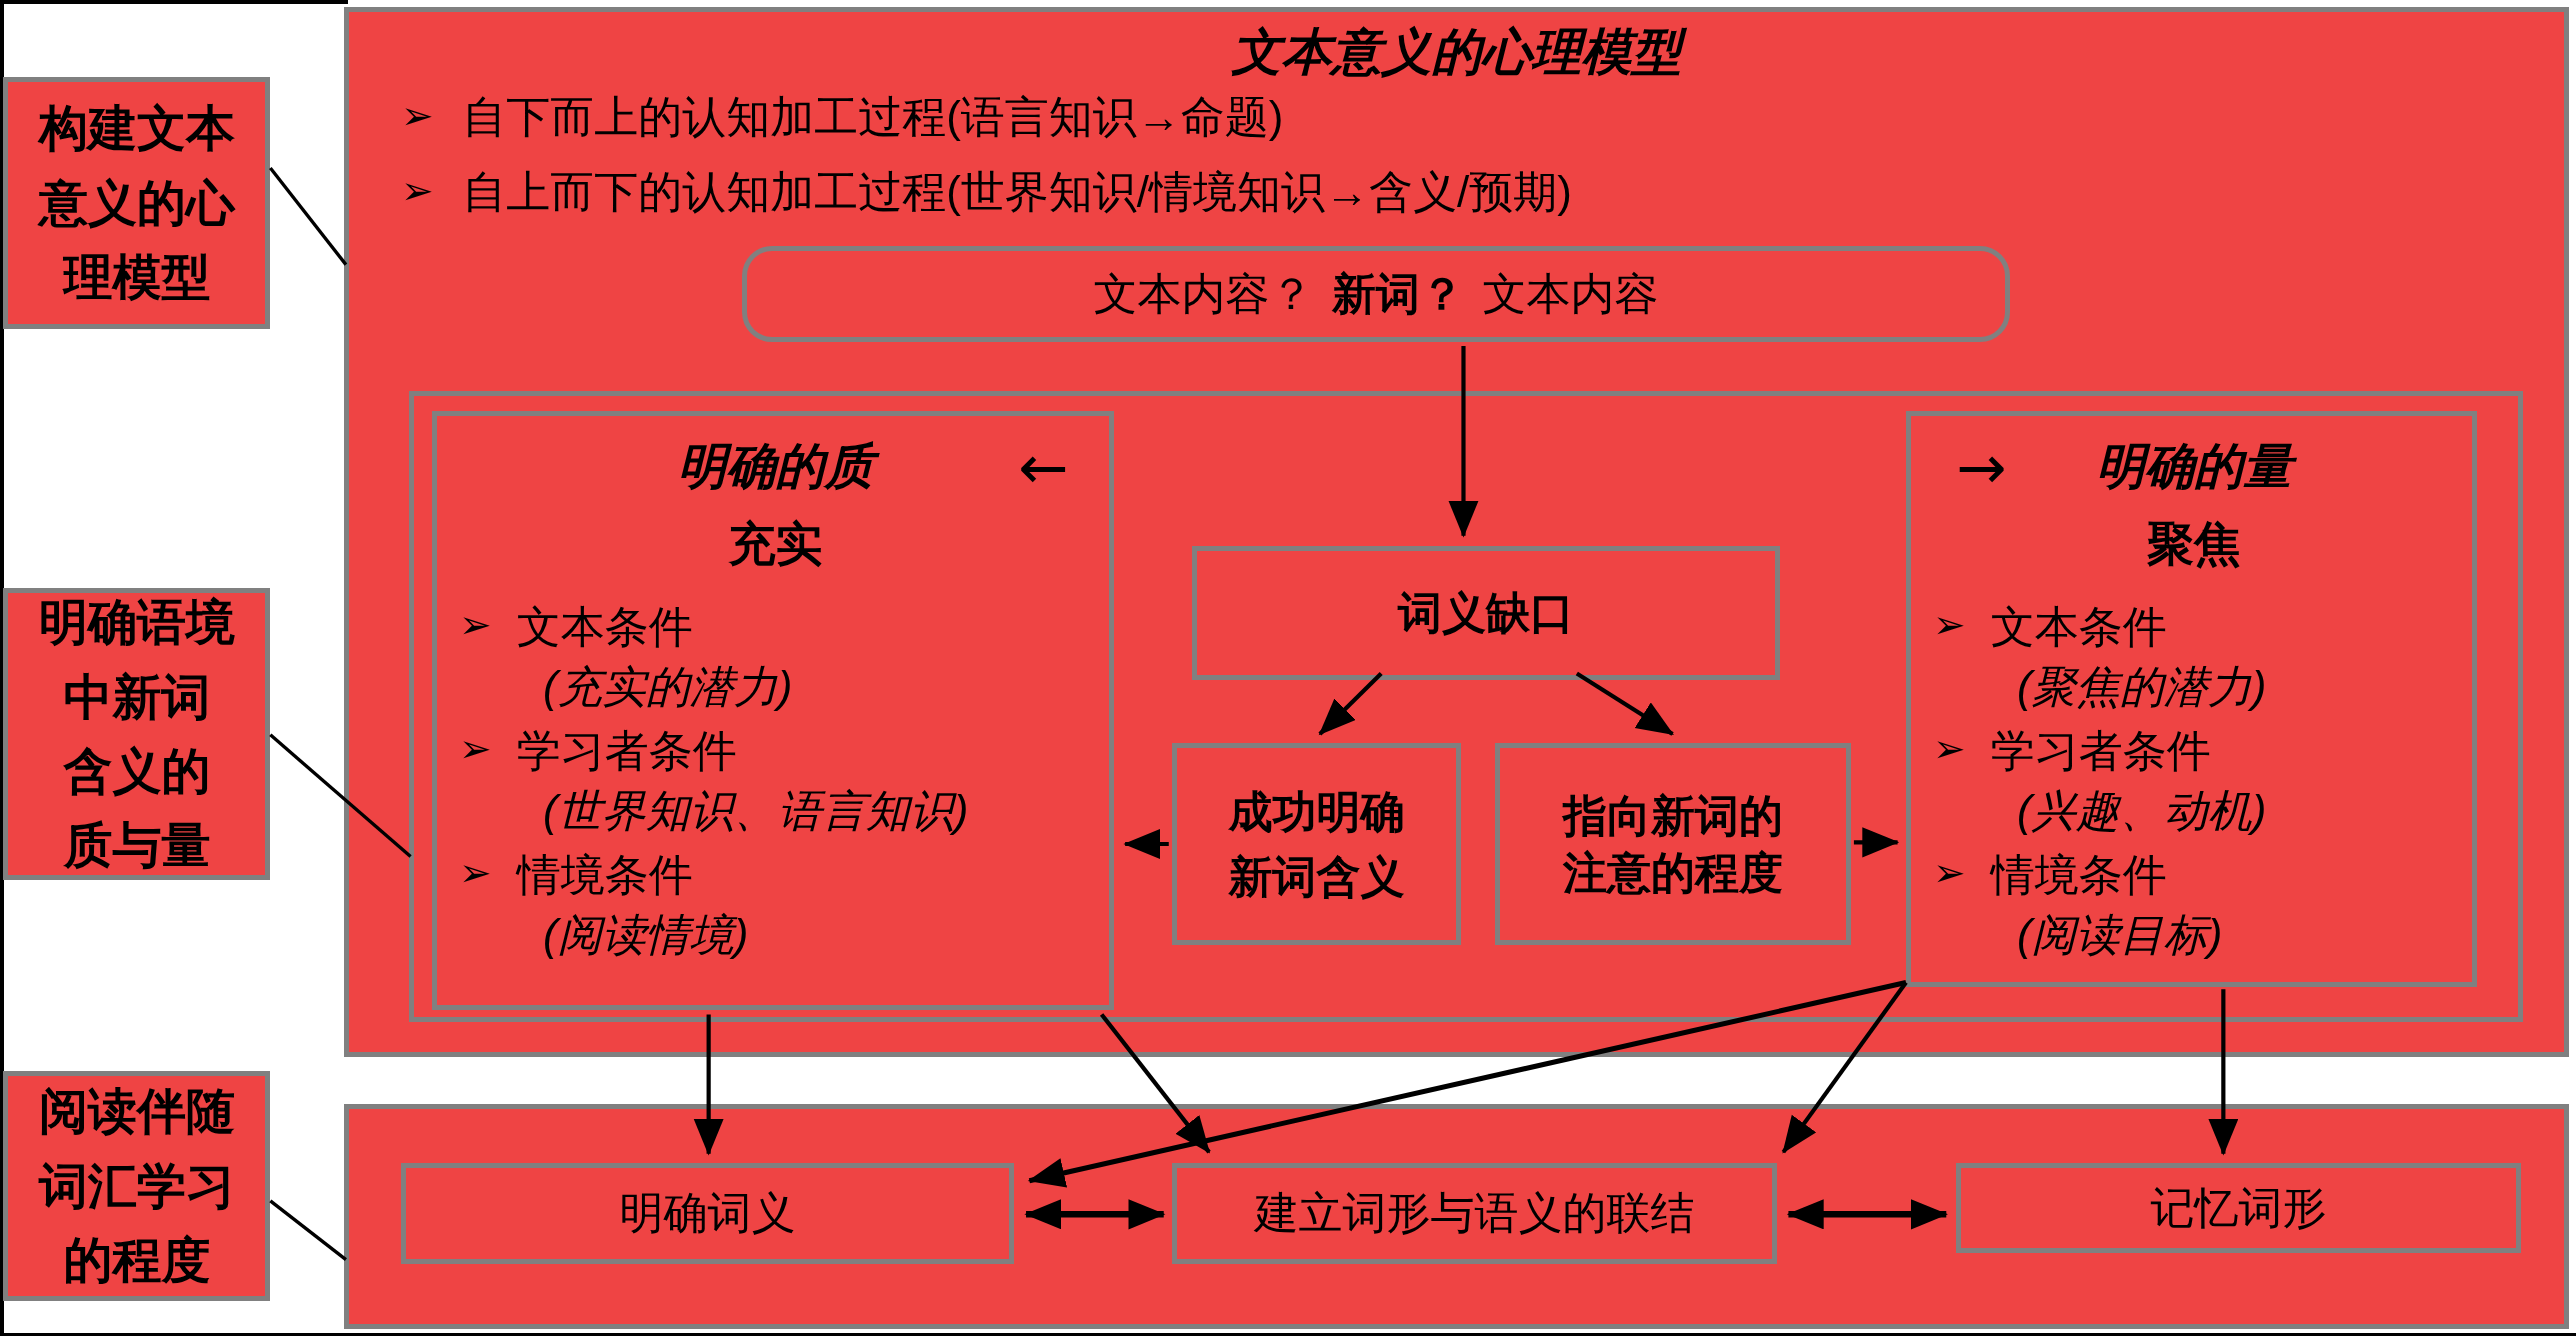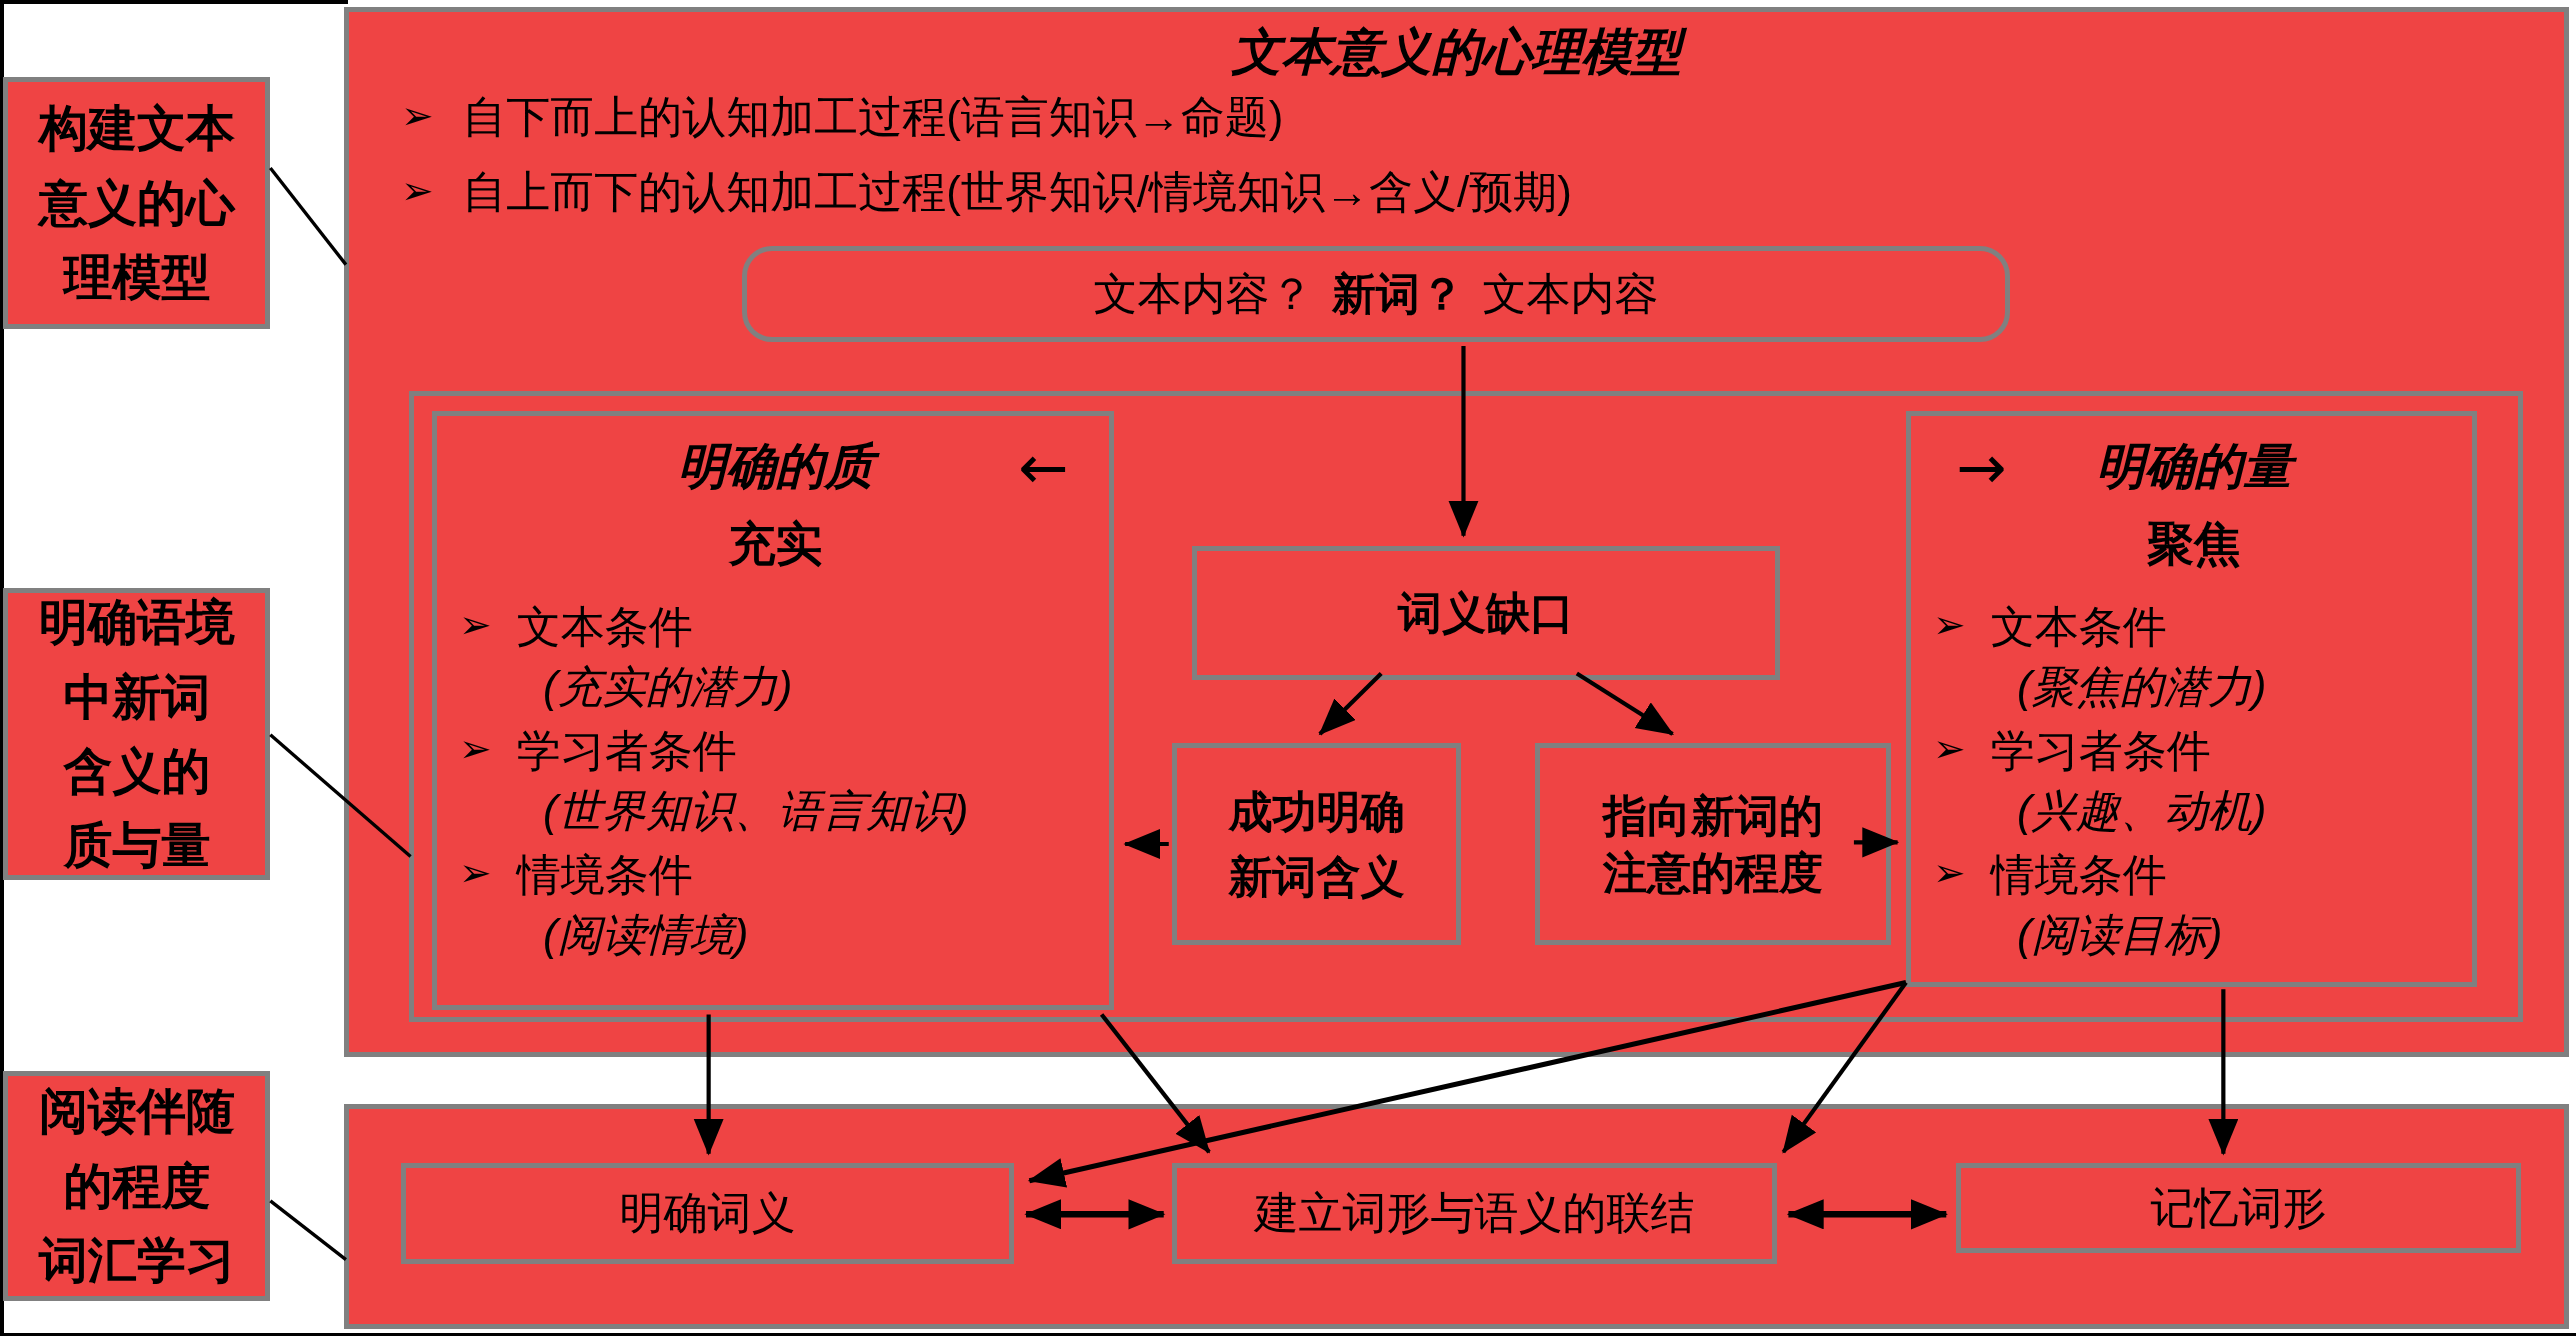--- a/index.html
+++ b/index.html
@@ -53,22 +53,22 @@
   <div>
     <div>明确语境</div>
     <div>中新词</div>
     <div>含义的</div>
     <div>质与量</div>
   </div>
 </div>
 <div class="gbox side-label" style="left:3.4px;top:1071px;width:267px;height:230px;">
   <div>
     <div>阅读伴随</div>
+    <div>词汇学习</div>
     <div>的程度</div>
-    <div>词汇学习</div>
   </div>
 </div>
 
 <div class="abs title" style="left:344px;top:18.5px;width:2225px;">文本意义的心理模型</div>
 
 <div class="abs" style="left:401px;top:91px;width:2015px;">
   <div class="bullet-row">
     <span class="blt">➢</span>
     <span class="bullet-text">自下而上的认知加工过程(语言知识→命题)</span>
   </div>
@@ -133,21 +133,21 @@
 </div>
 
 <div class="gbox cbox-flex" style="left:1192px;top:546px;width:588px;height:134px;">
   <span class="gap-label">词义缺口</span>
 </div>
 
 <div class="gbox cbox-flex center-2l" style="left:1172px;top:743px;width:289px;height:202px;gap:7px;">
   <div>成功明确</div>
   <div>新词含义</div>
 </div>
-<div class="gbox cbox-flex center-2l" style="left:1495px;top:743px;width:356px;height:202px;margin-left:40px;">
+<div class="gbox cbox-flex center-2l" style="left:1495px;top:743px;width:356px;height:202px;">
   <div>指向新词的</div>
   <div>注意的程度</div>
 </div>
 
 <div class="gbox cbox-flex" style="left:401px;top:1163px;width:613px;height:101px;">
   <span class="bottom-label">明确词义</span>
 </div>
 <div class="gbox cbox-flex" style="left:1172px;top:1163px;width:605px;height:101px;">
   <span class="bottom-label">建立词形与语义的联结</span>
 </div>

